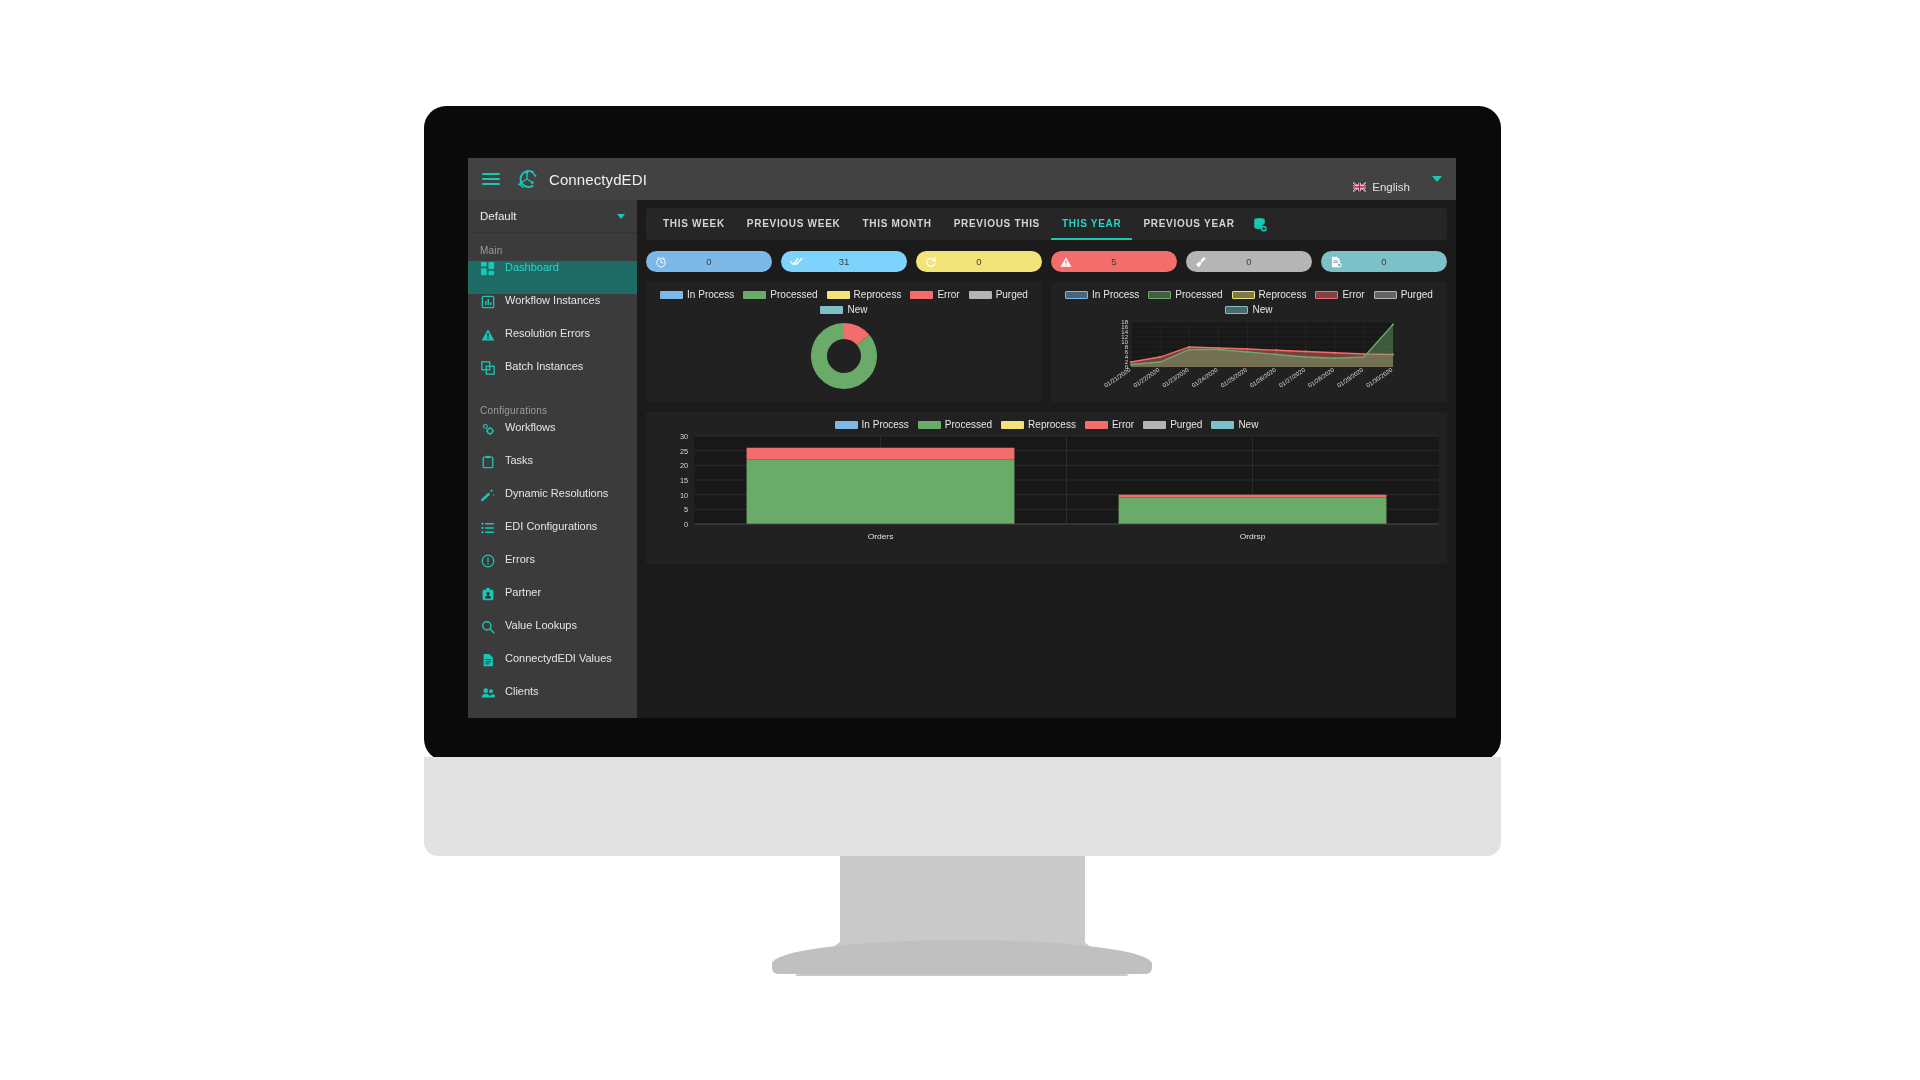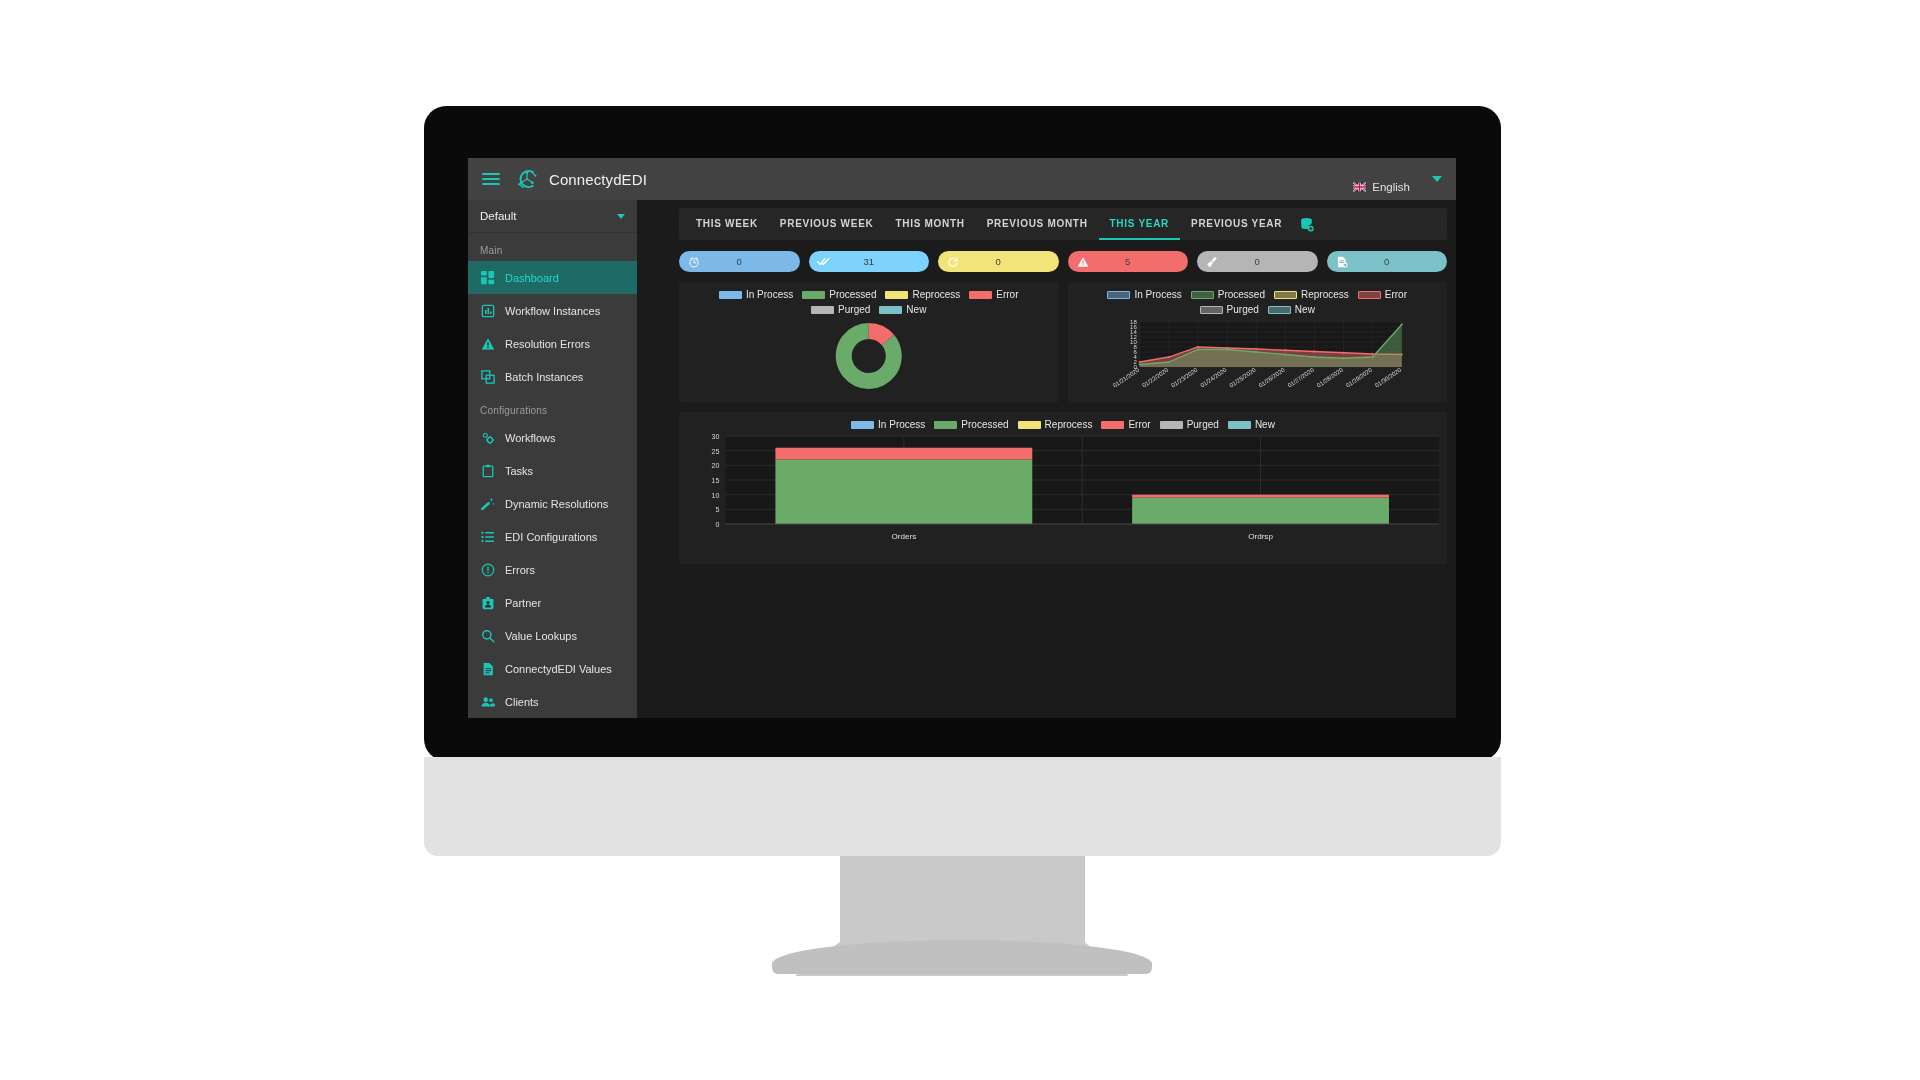--- a/index.html
+++ b/index.html
@@ -86,31 +86,31 @@
   .profile-select .sel-caret {
     margin-left: auto; width: 0; height: 0;
     border-left: 4.5px solid transparent; border-right: 4.5px solid transparent;
     border-top: 5.5px solid #19c7b6;
   }
   .nav-section {
     color: #9c9c9c; font-size: 10px;
     padding: 12px 12px 5px 12px; letter-spacing: .2px;
   }
   .nav-item {
-    height: 33px; display: flex; align-items: center;
+    height: 33px; display: flex; 
     padding: 0 12px; gap: 10px; cursor: pointer;
     color: #e4e4e4; font-size: 11px;
   }
   .nav-item.active { background: #1e6b66; }
   .nav-item.active .nav-label { color: #27d6c4; }
   .nav-ico { width: 15px; height: 15px; flex-shrink: 0; display: flex; align-items: center; justify-content: center; }
   .nav-ico svg { display: block; }
 
   
-  .content { flex: 1; background: #1b1b1b; padding: 8px 9px 0 9px; min-width: 0; overflow: hidden; margin-left: 33px; }
+  .content { flex: 1; background: #1b1b1b; padding: 8px 9px 0 9px; min-width: 0; overflow: hidden; }
 
   .tabs-card { background: #262626; border-radius: 2px; padding: 0 6px; }
   .tabs { display: flex; align-items: center; height: 32px; gap: 0; }
   .tab {
     padding: 0 11px; height: 32px; line-height: 32px;
     font-size: 10px; font-weight: bold; letter-spacing: .7px;
     color: #d4d4d4; cursor: pointer; white-space: nowrap;
     border-bottom: 2px solid transparent;
   }
   .tab.active { color: #27d6c4; border-bottom-color: #19c7b6; }
@@ -366,21 +366,21 @@
         </div>
       </div>
 
       <div class="content">
 
         <div class="tabs-card">
           <div class="tabs">
             <div class="tab">THIS WEEK</div>
             <div class="tab">PREVIOUS WEEK</div>
             <div class="tab">THIS MONTH</div>
-            <div class="tab">PREVIOUS MONTH</div>
+            <div class="tab">PREVIOUS THIS</div>
             <div class="tab active">THIS YEAR</div>
             <div class="tab">PREVIOUS YEAR</div>
             <span class="db-icon">
               <svg width="15" height="15" viewBox="0 0 16 16" fill="#19c7b6">
                   <ellipse cx="8" cy="3.2" rx="5.6" ry="2.1"></ellipse>
                   <path d="M2.4 3.2 v3.4 c0 1.2 2.5 2.1 5.6 2.1 s5.6-.9 5.6-2.1 V3.2"></path>
                   <path d="M2.4 7.4 v3.4 c0 1.2 2.5 2.1 5.6 2.1 1 0 2-.1 2.8-.3 V7.2 c-.8.2-1.8.3-2.8.3 -3.1 0-5.6-.9-5.6-2.1z" opacity=".95"></path>
                   <circle cx="12.6" cy="12.4" r="3.1"></circle>
                   <path d="M12.6 10.6 v3.6 M10.8 12.4 h3.6" stroke="#212121" stroke-width="1"></path>
                 </svg>

